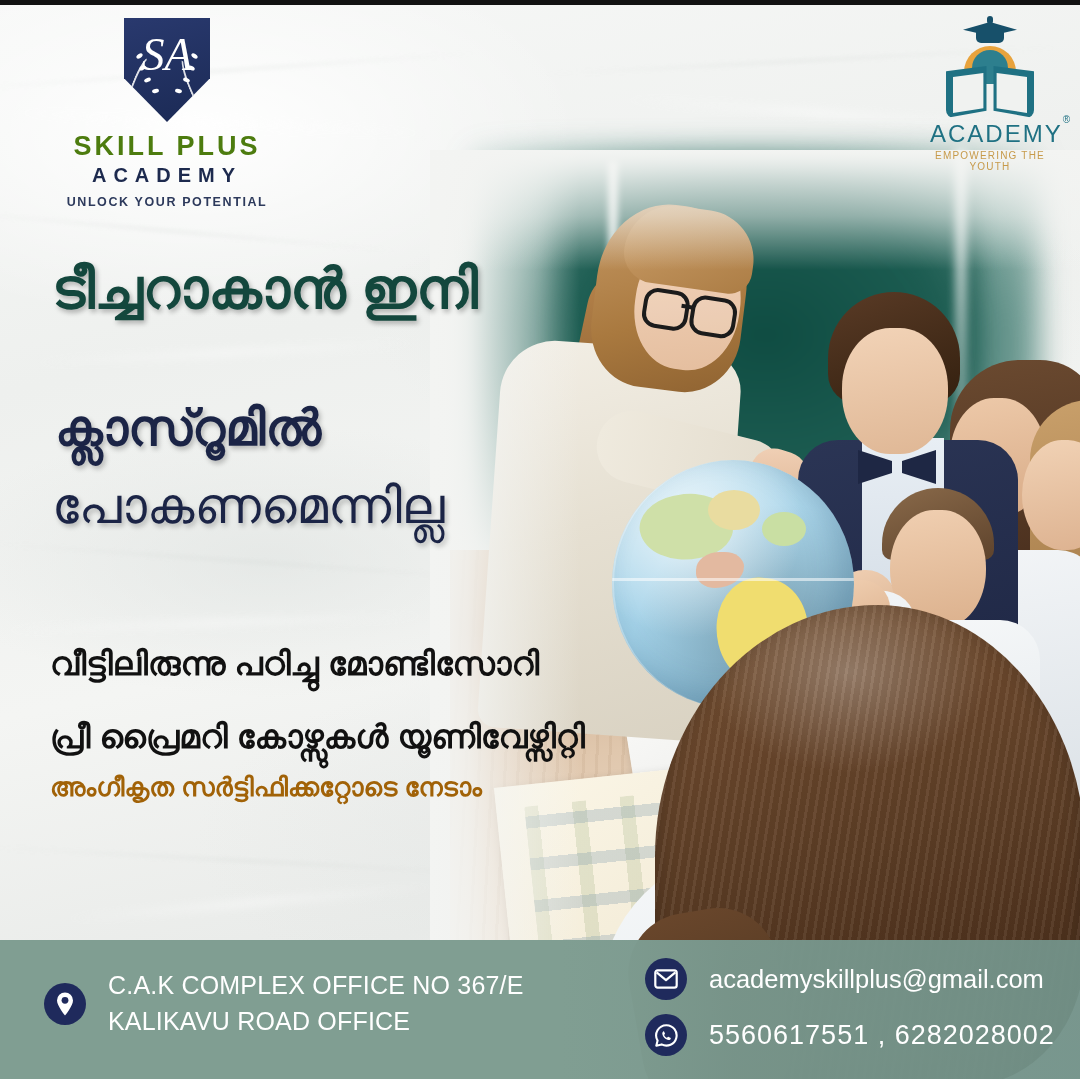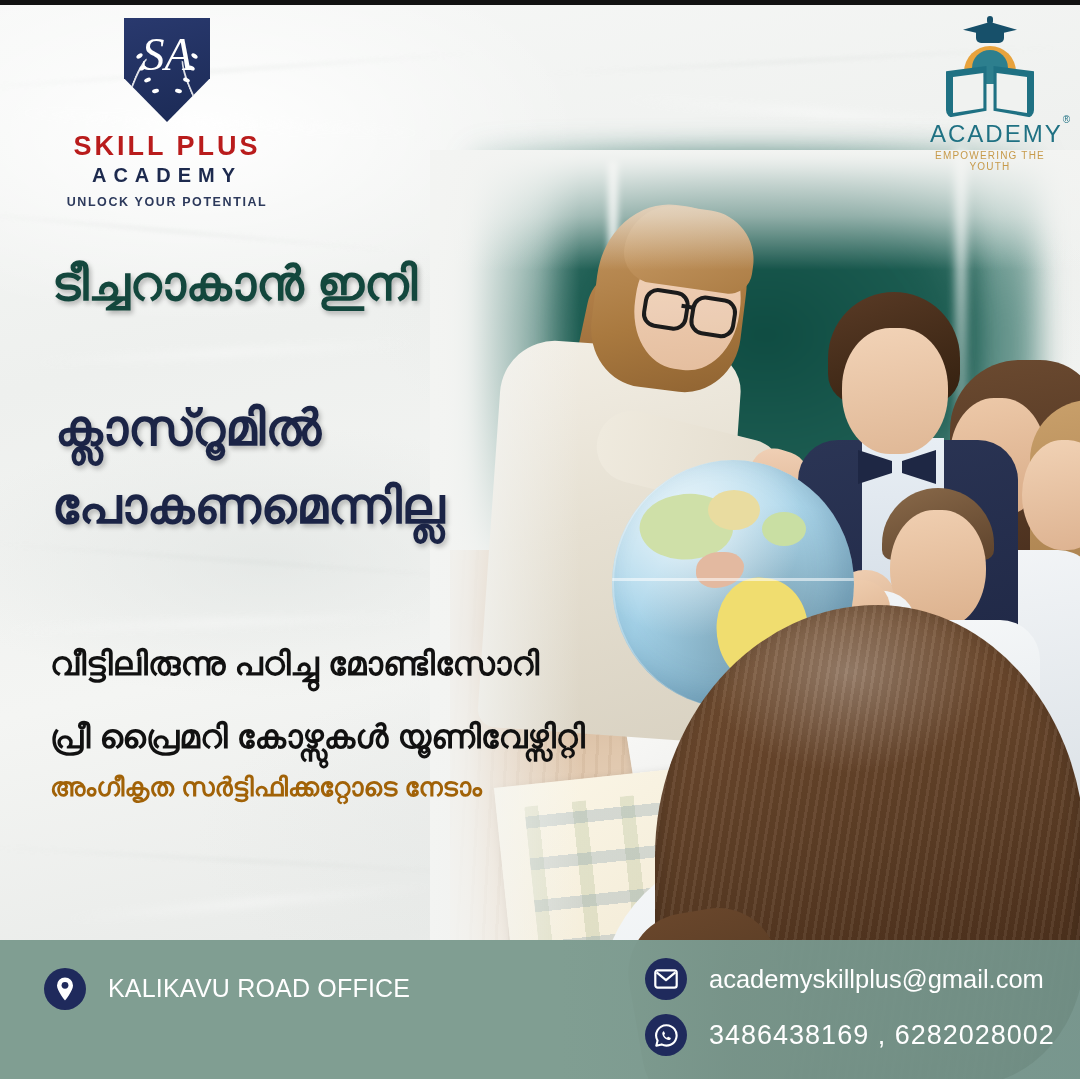--- a/index.html
+++ b/index.html
@@ -217,21 +217,21 @@
     font-family:"Liberation Serif",serif;font-style:italic;font-weight:400;
   }
   .laurel{position:absolute;bottom:6px;left:6px;right:6px;height:70px;}
   .laurel b{
     position:absolute;bottom:0;width:10px;height:58px;border-radius:50%;
     border:2px solid rgba(255,255,255,.85);border-top-color:transparent;border-right-color:transparent;
   }
   .laurel b.l{left:2px;transform:rotate(22deg);}
   .laurel b.r{right:2px;transform:rotate(-22deg);}
   .laurel i{position:absolute;width:7px;height:4px;border-radius:50%;background:#fff;}
-  .brand-top{margin-top:9px;font-weight:700;font-size:27px;letter-spacing:3px;color:#b91c1c;}
+  .brand-top{margin-top:9px;font-weight:700;font-size:27px;letter-spacing:3px;color:#4d7c0f;}
   .brand-sub{margin-top:2px;font-weight:700;font-size:20px;letter-spacing:7px;color:#1d2a4e;}
   .brand-tag{margin-top:8px;font-weight:700;font-size:12.5px;letter-spacing:1.6px;color:#2d3a5c;}
 
   .logo-right{position:absolute;right:30px;top:16px;width:120px;z-index:40;text-align:center;}
   .cap{position:relative;margin:0 auto 4px;width:54px;height:26px;}
   .cap .mortar{position:absolute;left:0;top:6px;width:54px;height:14px;background:#17506a;
     clip-path:polygon(50% 0,100% 55%,50% 100%,0 55%);}
   .cap .knot{position:absolute;left:24px;top:0;width:6px;height:8px;background:#17506a;border-radius:3px;}
   .cap .band{position:absolute;left:13px;top:16px;width:28px;height:11px;background:#17506a;border-radius:0 0 5px 5px;}
   .bookmark{position:relative;margin:0 auto;width:92px;height:74px;}
@@ -247,29 +247,29 @@
     clip-path:polygon(0 10%,95% 0,95% 88%,0 100%);}
   .bookmark .pgRi{position:absolute;right:9px;top:27px;width:32px;height:40px;background:#f0f2f0;
     clip-path:polygon(5% 0,100% 10%,100% 100%,5% 88%);}
   .cw-name{font-size:24px;font-weight:400;letter-spacing:2px;color:#1f7183;}
   .cw-name sup{font-size:10px;top:-10px;position:relative;}
   .cw-tag{font-size:10px;letter-spacing:1.2px;color:#c79a4a;margin-top:2px;}
 
   
   .copy{position:absolute;left:0;top:0;width:760px;z-index:35;}
   .h1{
-    position:absolute;left:52px;top:258px;font-size:48px;line-height:1.1;font-weight:700;
+    position:absolute;left:52px;top:258px;font-size:56px;line-height:1.1;font-weight:700;
     color:#13473d;text-shadow:2px 3px 5px rgba(0,0,0,.28);white-space:nowrap;
   }
   .h2a{
     position:absolute;left:55px;top:400px;font-size:50px;line-height:1.12;font-weight:700;
     color:#1b2446;text-shadow:2px 3px 5px rgba(0,0,0,.25);white-space:nowrap;
   }
   .h2b{
-    position:absolute;left:52px;top:478px;font-size:50px;line-height:1.12;font-weight:700;
+    position:absolute;left:52px;top:478px;font-size:50px;line-height:1.12;font-weight:400;
     color:#1b2446;text-shadow:2px 3px 5px rgba(0,0,0,.25);white-space:nowrap;
   }
   .b1{position:absolute;left:50px;top:645px;font-size:33px;font-weight:700;color:#111;white-space:nowrap;}
   .b2{position:absolute;left:50px;top:718px;font-size:33px;font-weight:700;color:#111;white-space:nowrap;}
   .b3{position:absolute;left:50px;top:772px;font-size:26px;font-weight:700;color:#a16207;white-space:nowrap;}
 
   
   .footer{
     position:absolute;left:0;bottom:0;width:1080px;height:139px;z-index:50;
     background:rgba(122,152,141,.88);
@@ -429,20 +429,21 @@
     <div class="tint"></div>
 
     <div class="f-left">
       <div class="ic">
         <svg width="22" height="26" viewBox="0 0 22 26" aria-hidden="true">
           <path d="M11 1.5a8 8 0 0 0-8 8c0 5.4 8 15 8 15s8-9.6 8-15a8 8 0 0 0-8-8z" fill="#ffffff"></path>
           <circle cx="11" cy="9.3" r="3.4" fill="#1f2a5c"></circle>
         </svg>
       </div>
       <div class="f-text">
+        <span>C.A.K COMPLEX   OFFICE NO 367/E</span>
         <span class="l2">KALIKAVU ROAD  OFFICE</span>
       </div>
     </div>
 
     <div class="f-right">
       <div class="f-row">
         <div class="ic">
           <svg width="24" height="20" viewBox="0 0 24 20" aria-hidden="true">
             <rect x="1.3" y="1.3" width="21.4" height="17.4" rx="2.4" fill="none" stroke="#ffffff" stroke-width="2.2"></rect>
             <path d="M2.6 3.4 12 11.2 21.4 3.4" fill="none" stroke="#ffffff" stroke-width="2.2" stroke-linejoin="round"></path>
@@ -450,18 +451,18 @@
         </div>
         <div class="f-mail">academyskillplus@gmail.com</div>
       </div>
       <div class="f-row">
         <div class="ic">
           <svg width="25" height="25" viewBox="0 0 25 25" aria-hidden="true">
             <path d="M12.5 2.2A10.2 10.2 0 0 0 3.6 17.6L2.3 22.7l5.3-1.3a10.2 10.2 0 1 0 4.9-19.2z" fill="none" stroke="#ffffff" stroke-width="2.1" stroke-linejoin="round"></path>
             <path d="M9.1 8.1c.3-.1.7 0 .9.4l.9 1.7c.2.3.1.6-.1.9l-.5.6c-.2.2-.2.4-.1.6.5 1 1.4 1.9 2.4 2.4.2.1.5.1.6-.1l.6-.6c.2-.2.6-.3.9-.1l1.7.9c.4.2.5.6.4.9-.3.9-1.2 1.5-2.2 1.4-2.9-.3-6-3.4-6.3-6.3-.1-1 .5-1.9 1.4-2.2z" fill="#ffffff"></path>
           </svg>
         </div>
-        <div class="f-phone">3486438169 , 6282028002</div>
+        <div class="f-phone">5560617551 , 6282028002</div>
       </div>
     </div>
   </div>
 
 </div>
 
 </body></html>

